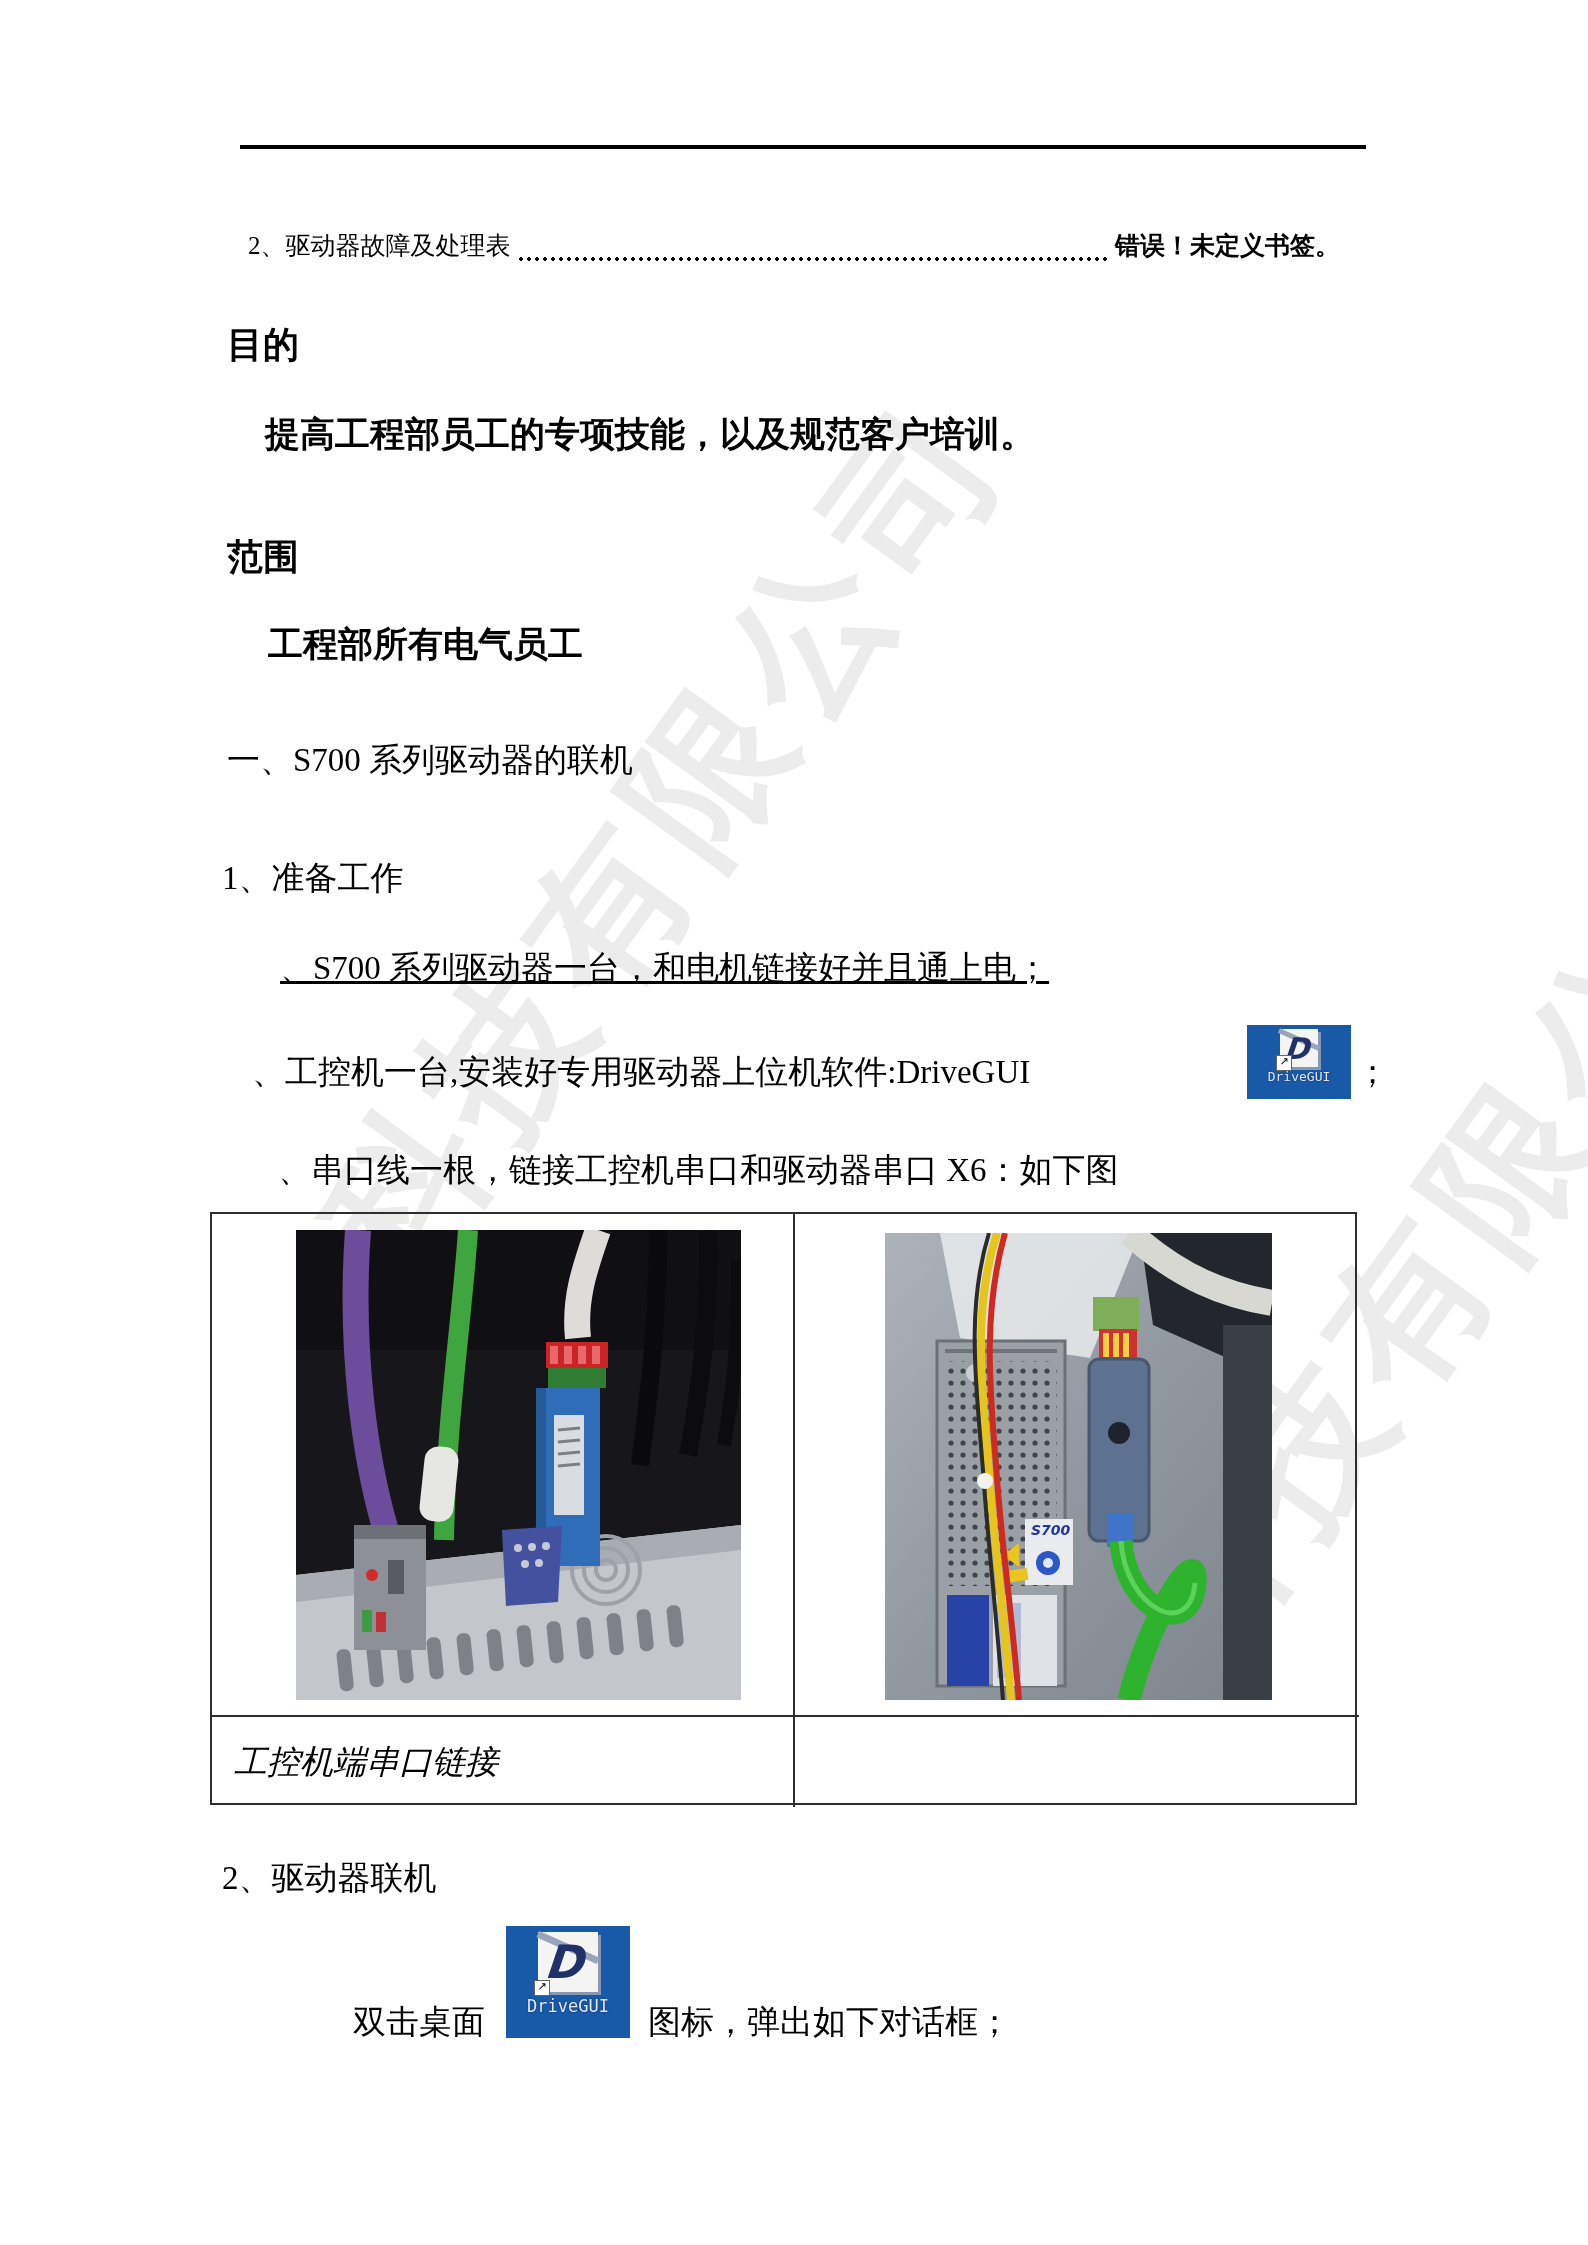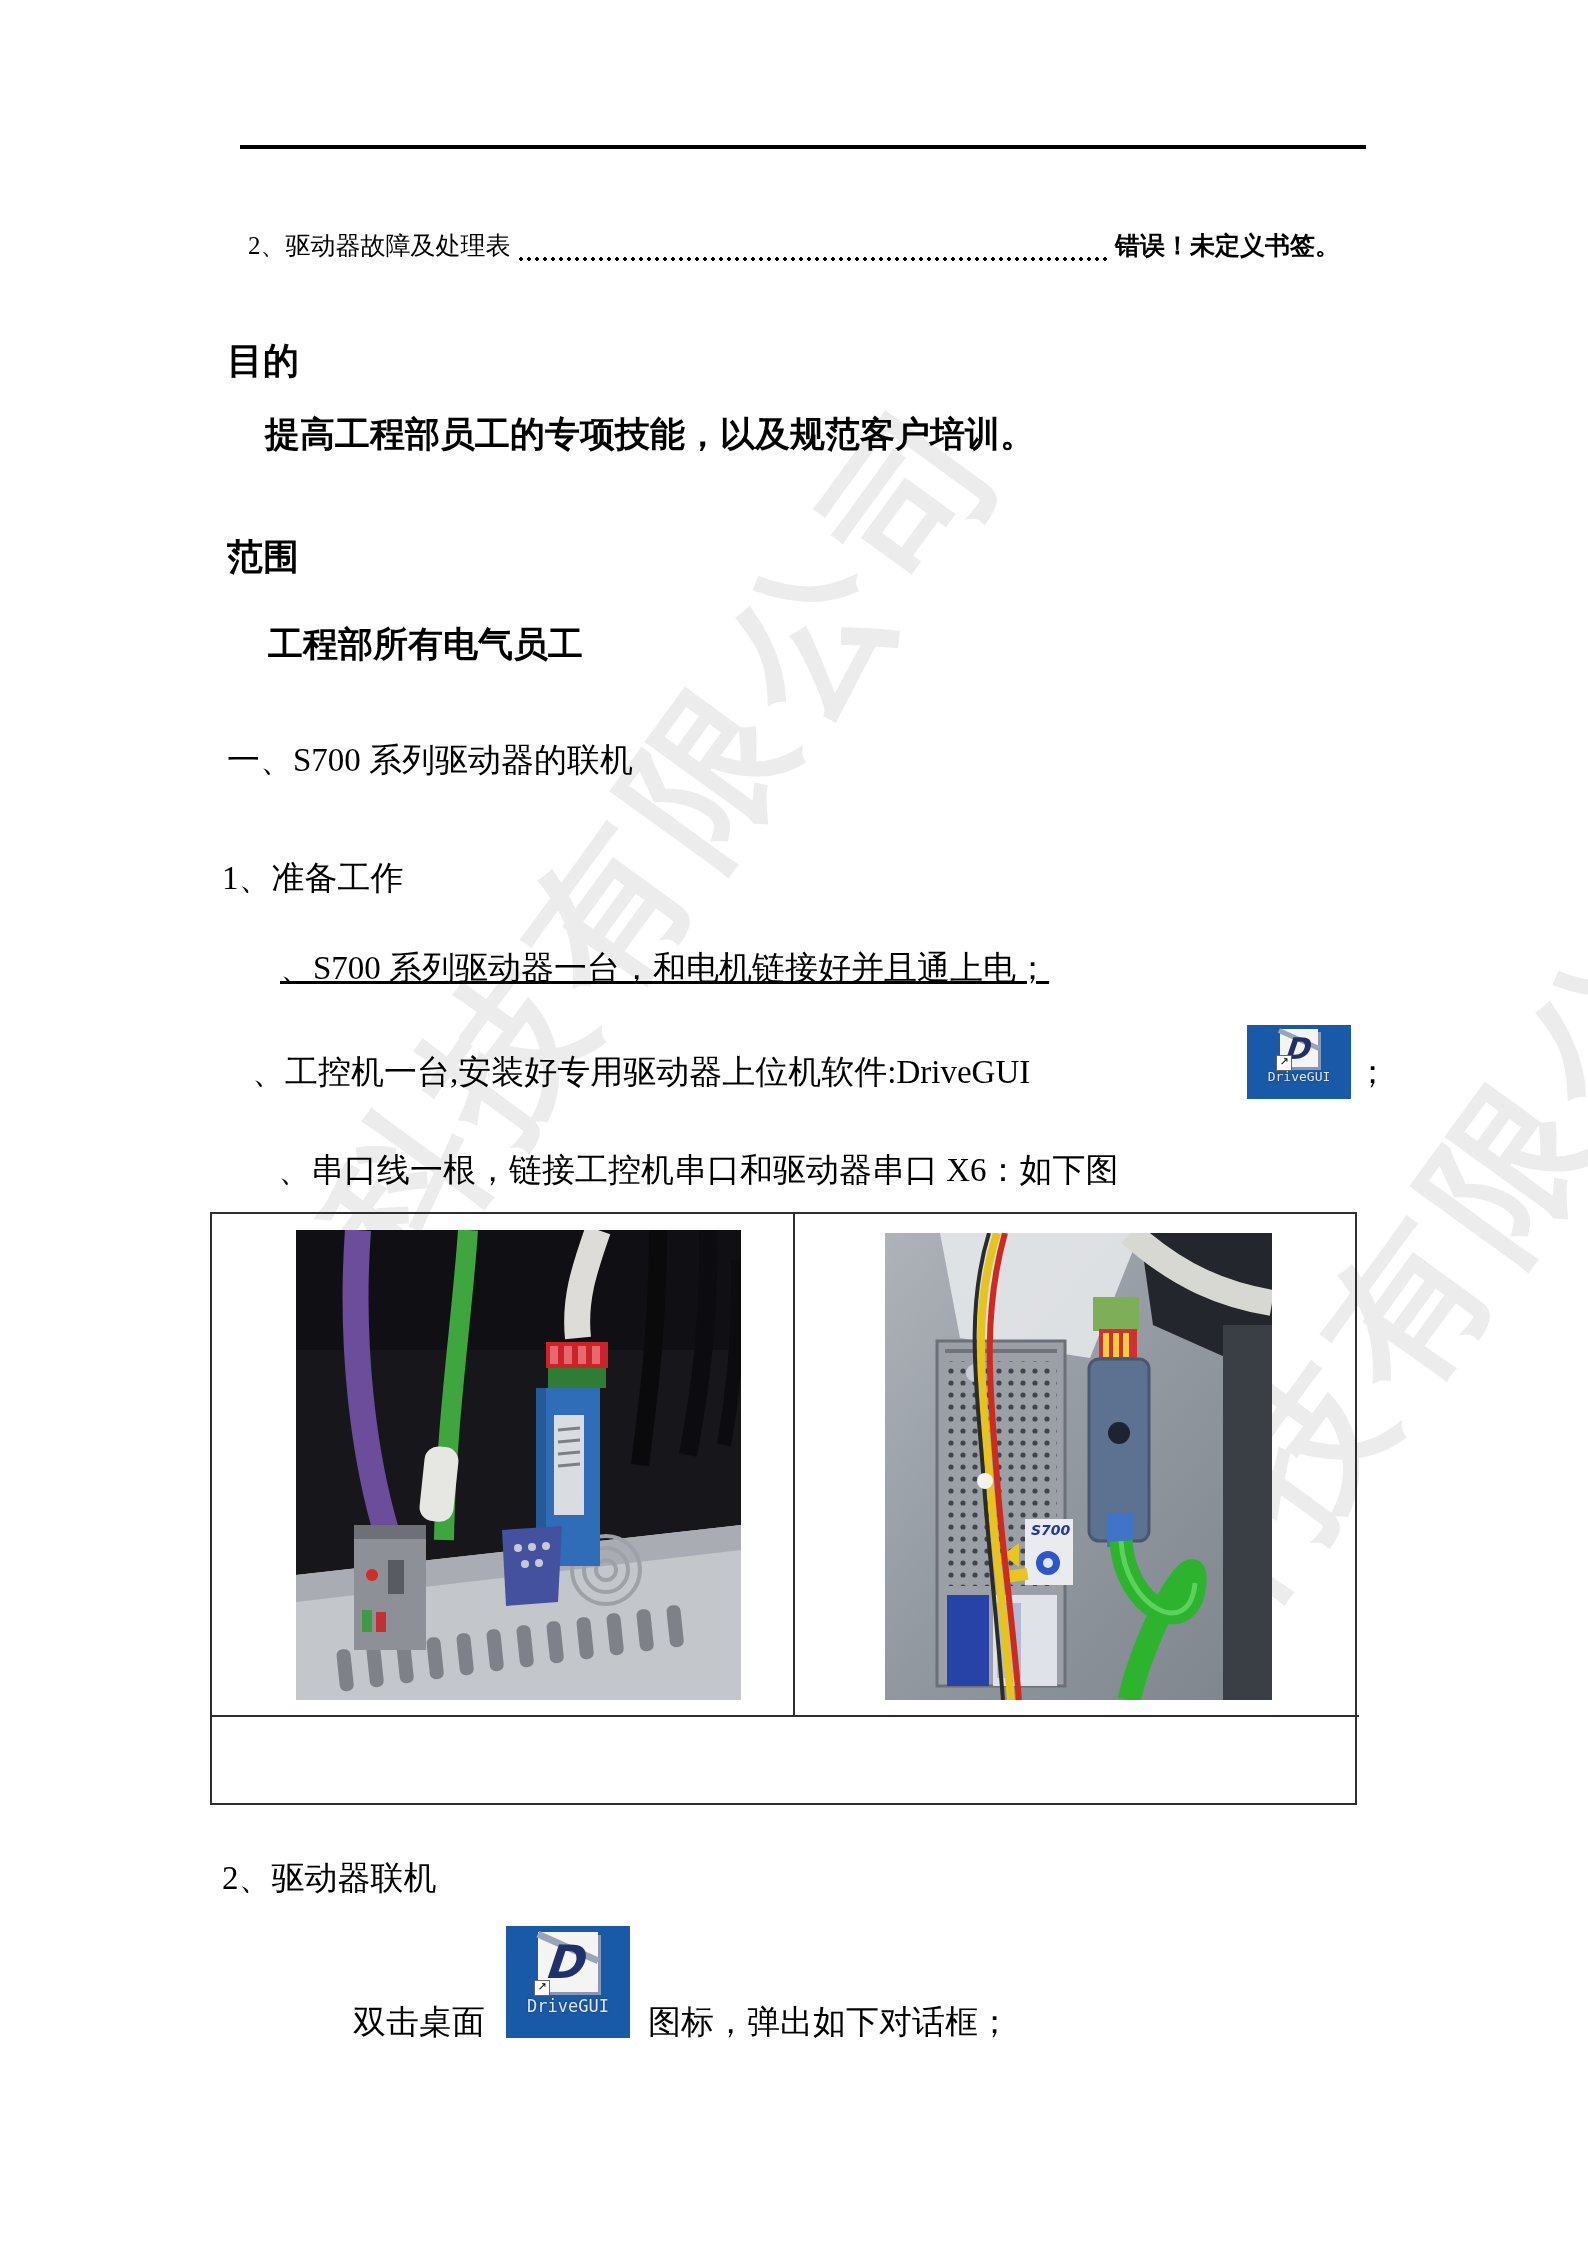--- a/index.html
+++ b/index.html
@@ -119,21 +119,21 @@
   <div class="content">
 
     <div class="abs header-rule"></div>
 
     <div class="abs toc-line">
       <span class="toc-entry">2、驱动器故障及处理表</span>
       <span class="toc-leader"></span>
       <span class="toc-error">错误！未定义书签。</span>
     </div>
 
-    <div class="abs h1" style="left:227px;top:340px;">目的</div>
+    <div class="abs h1" style="left:227px;top:324px;">目的</div>
     <div class="abs p-bold" style="left:265px;top:414px;">提高工程部员工的专项技能，以及规范客户培训。</div>
 
     <div class="abs h1" style="left:227px;top:536px;">范围</div>
     <div class="abs p-bold" style="left:268px;top:624px;">工程部所有电气员工</div>
 
     <div class="abs t-reg" style="left:227px;top:740px;">一、S700 系列驱动器的联机</div>
     <div class="abs t-reg" style="left:222px;top:858px;">1、准备工作</div>
 
     <div class="abs t-reg" style="left:280px;top:948px;text-decoration:underline;">、S700 系列驱动器一台，和电机链接好并且通上电；</div>
 
@@ -270,20 +270,23 @@
           <rect x="228" y="100" width="6" height="24" fill="#f0d040"></rect>
           <rect x="238" y="100" width="6" height="24" fill="#f0d040"></rect>
           <rect x="204" y="126" width="60" height="182" rx="10" fill="#5d7191" stroke="#47596f" stroke-width="3"></rect>
           <circle cx="234" cy="200" r="11" fill="#1d2430"></circle>
           <rect x="222" y="280" width="26" height="34" fill="#3f74c8"></rect>
 
           <path d="M236,308 C240,375 305,408 310,350 C314,305 262,390 244,467" stroke="#2db32d" stroke-width="23" fill="none"></path>
           <path d="M236,308 C240,375 305,408 310,350" stroke="#6fe06f" stroke-width="5" fill="none" opacity="0.7"></path>
         </svg>
       </div>
+      <div class="cell last-row caption-cell">
+        <span>工控机端串口链接</span>
+      </div>
     </div>
 
     <div class="abs t-reg" style="left:222px;top:1858px;">2、驱动器联机</div>
 
     <div class="abs t-reg" style="left:353px;top:2002px;">双击桌面</div>
     <div class="abs dg-icon big-icon">
       <span class="dg-logo">
         <span class="dg-slash"></span>
         <span class="dg-letter">D</span>
         <span class="dg-arrow">↗</span>

